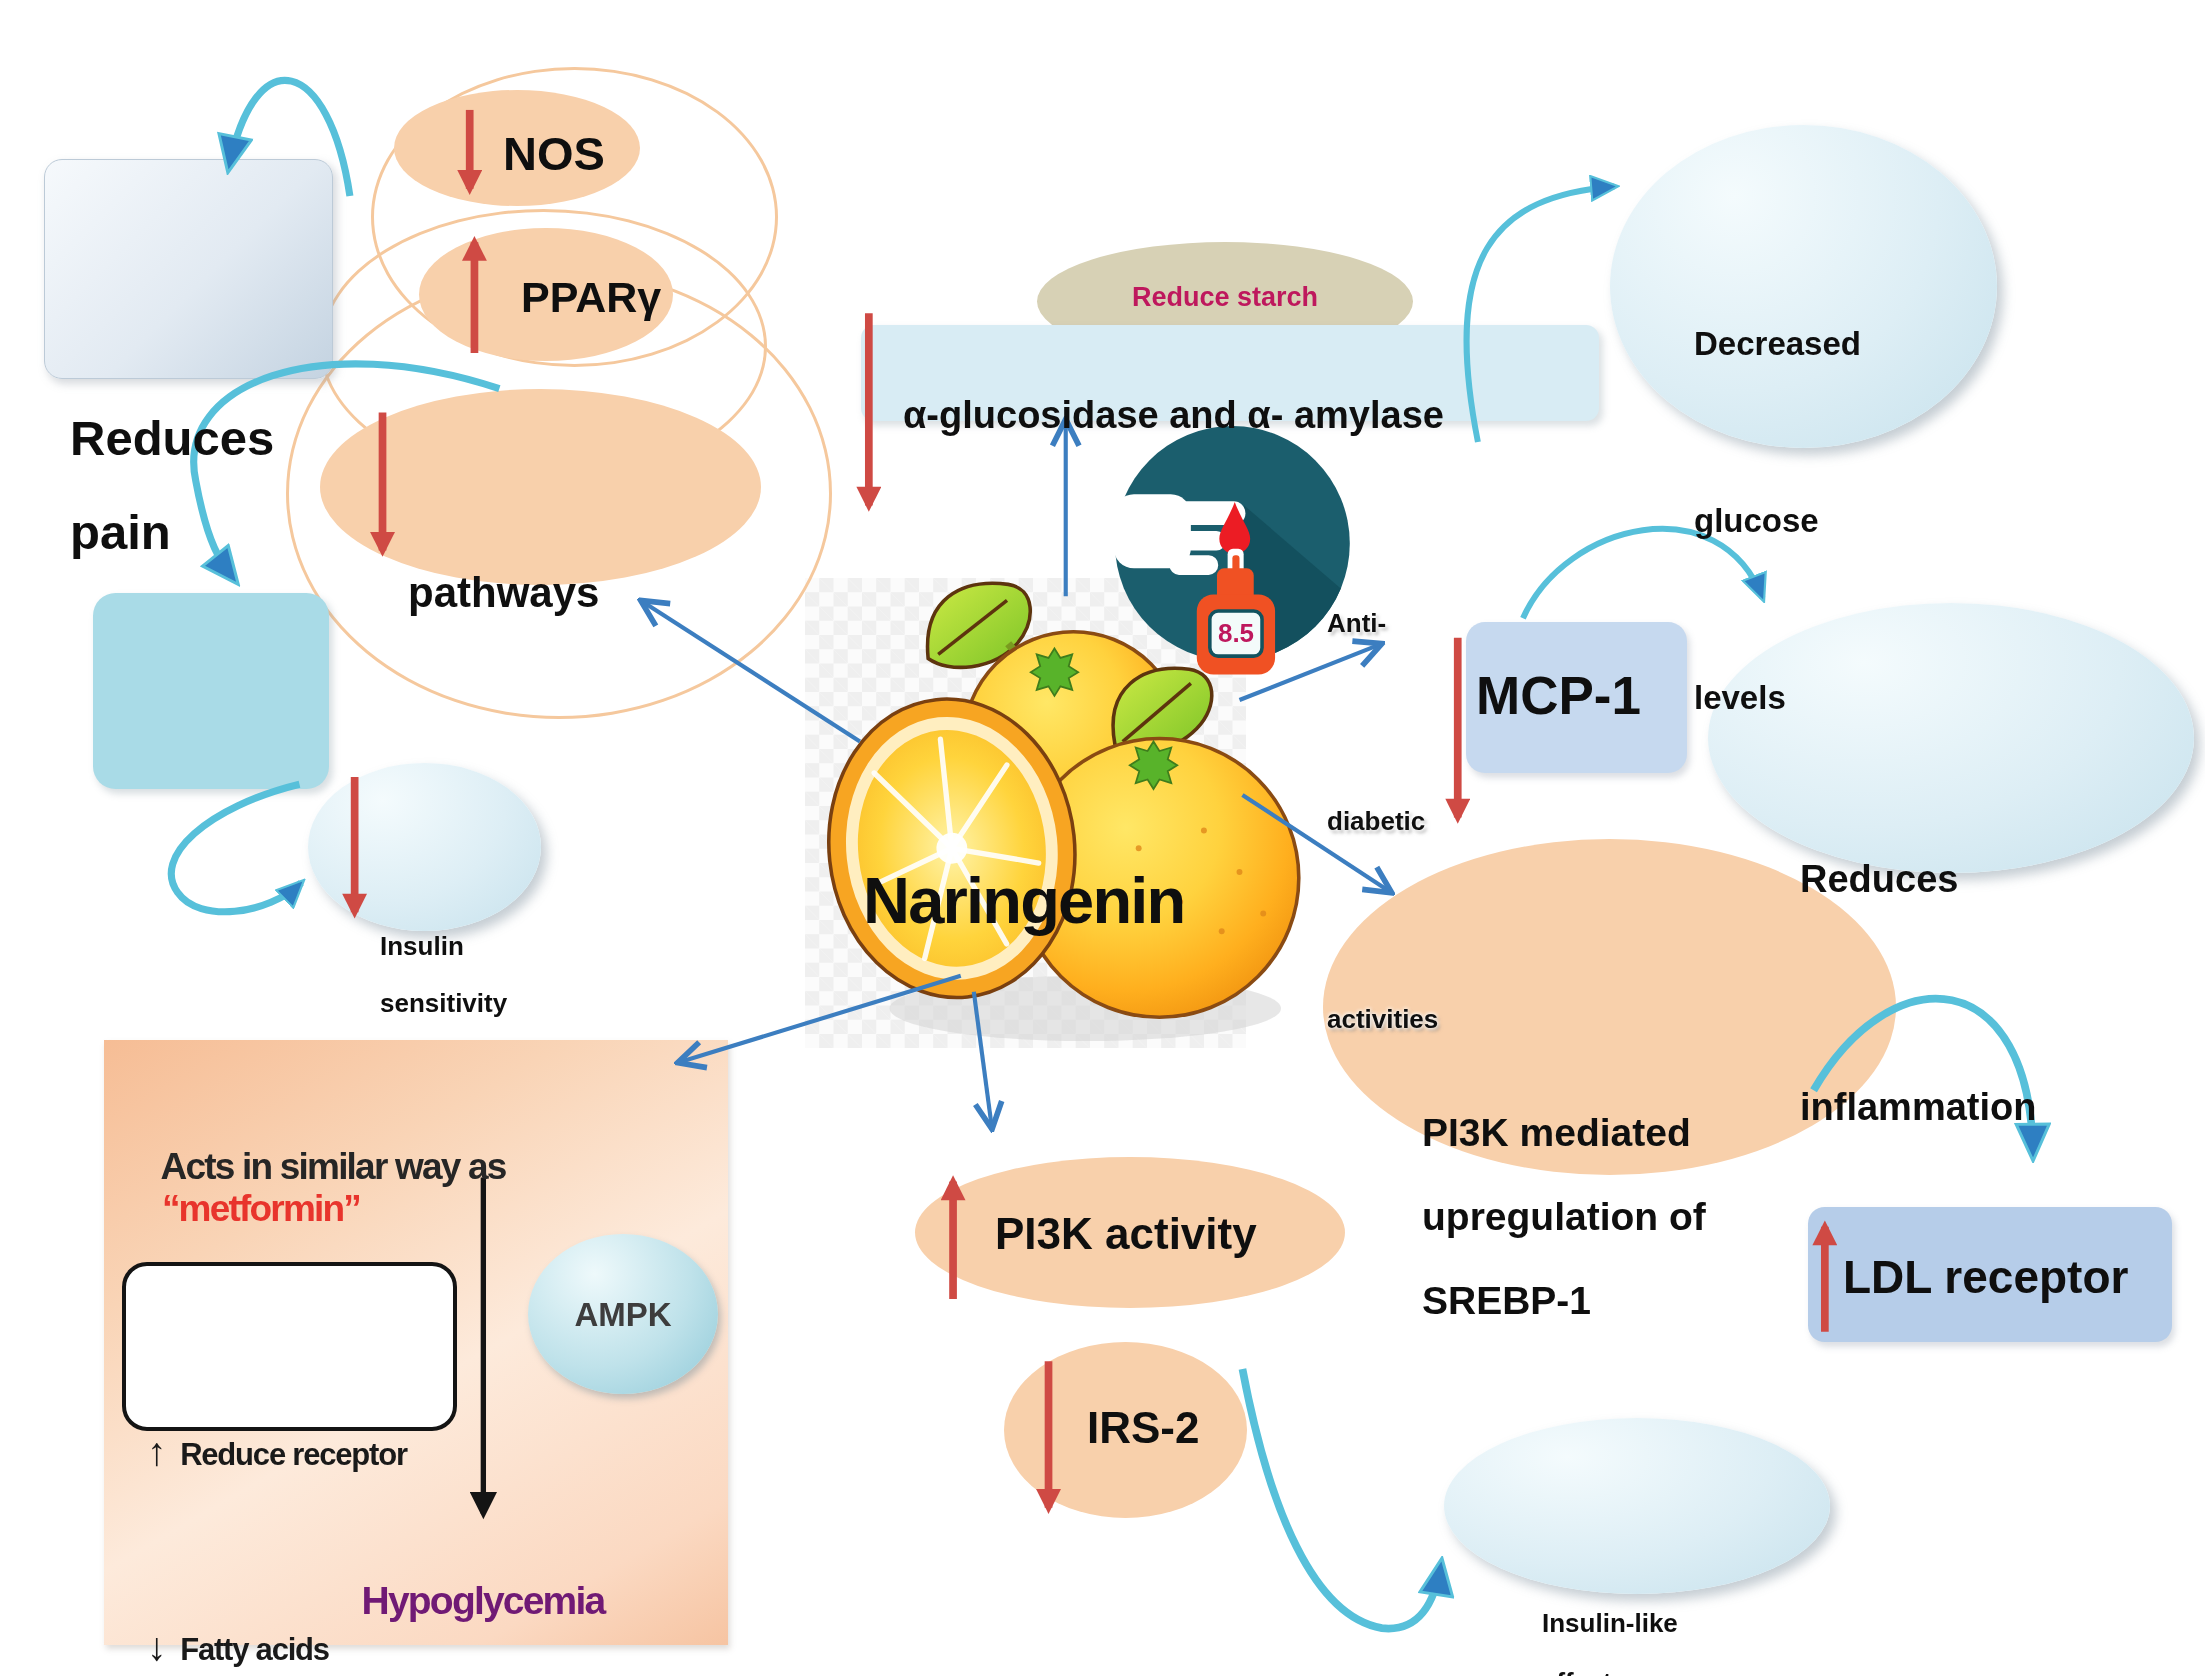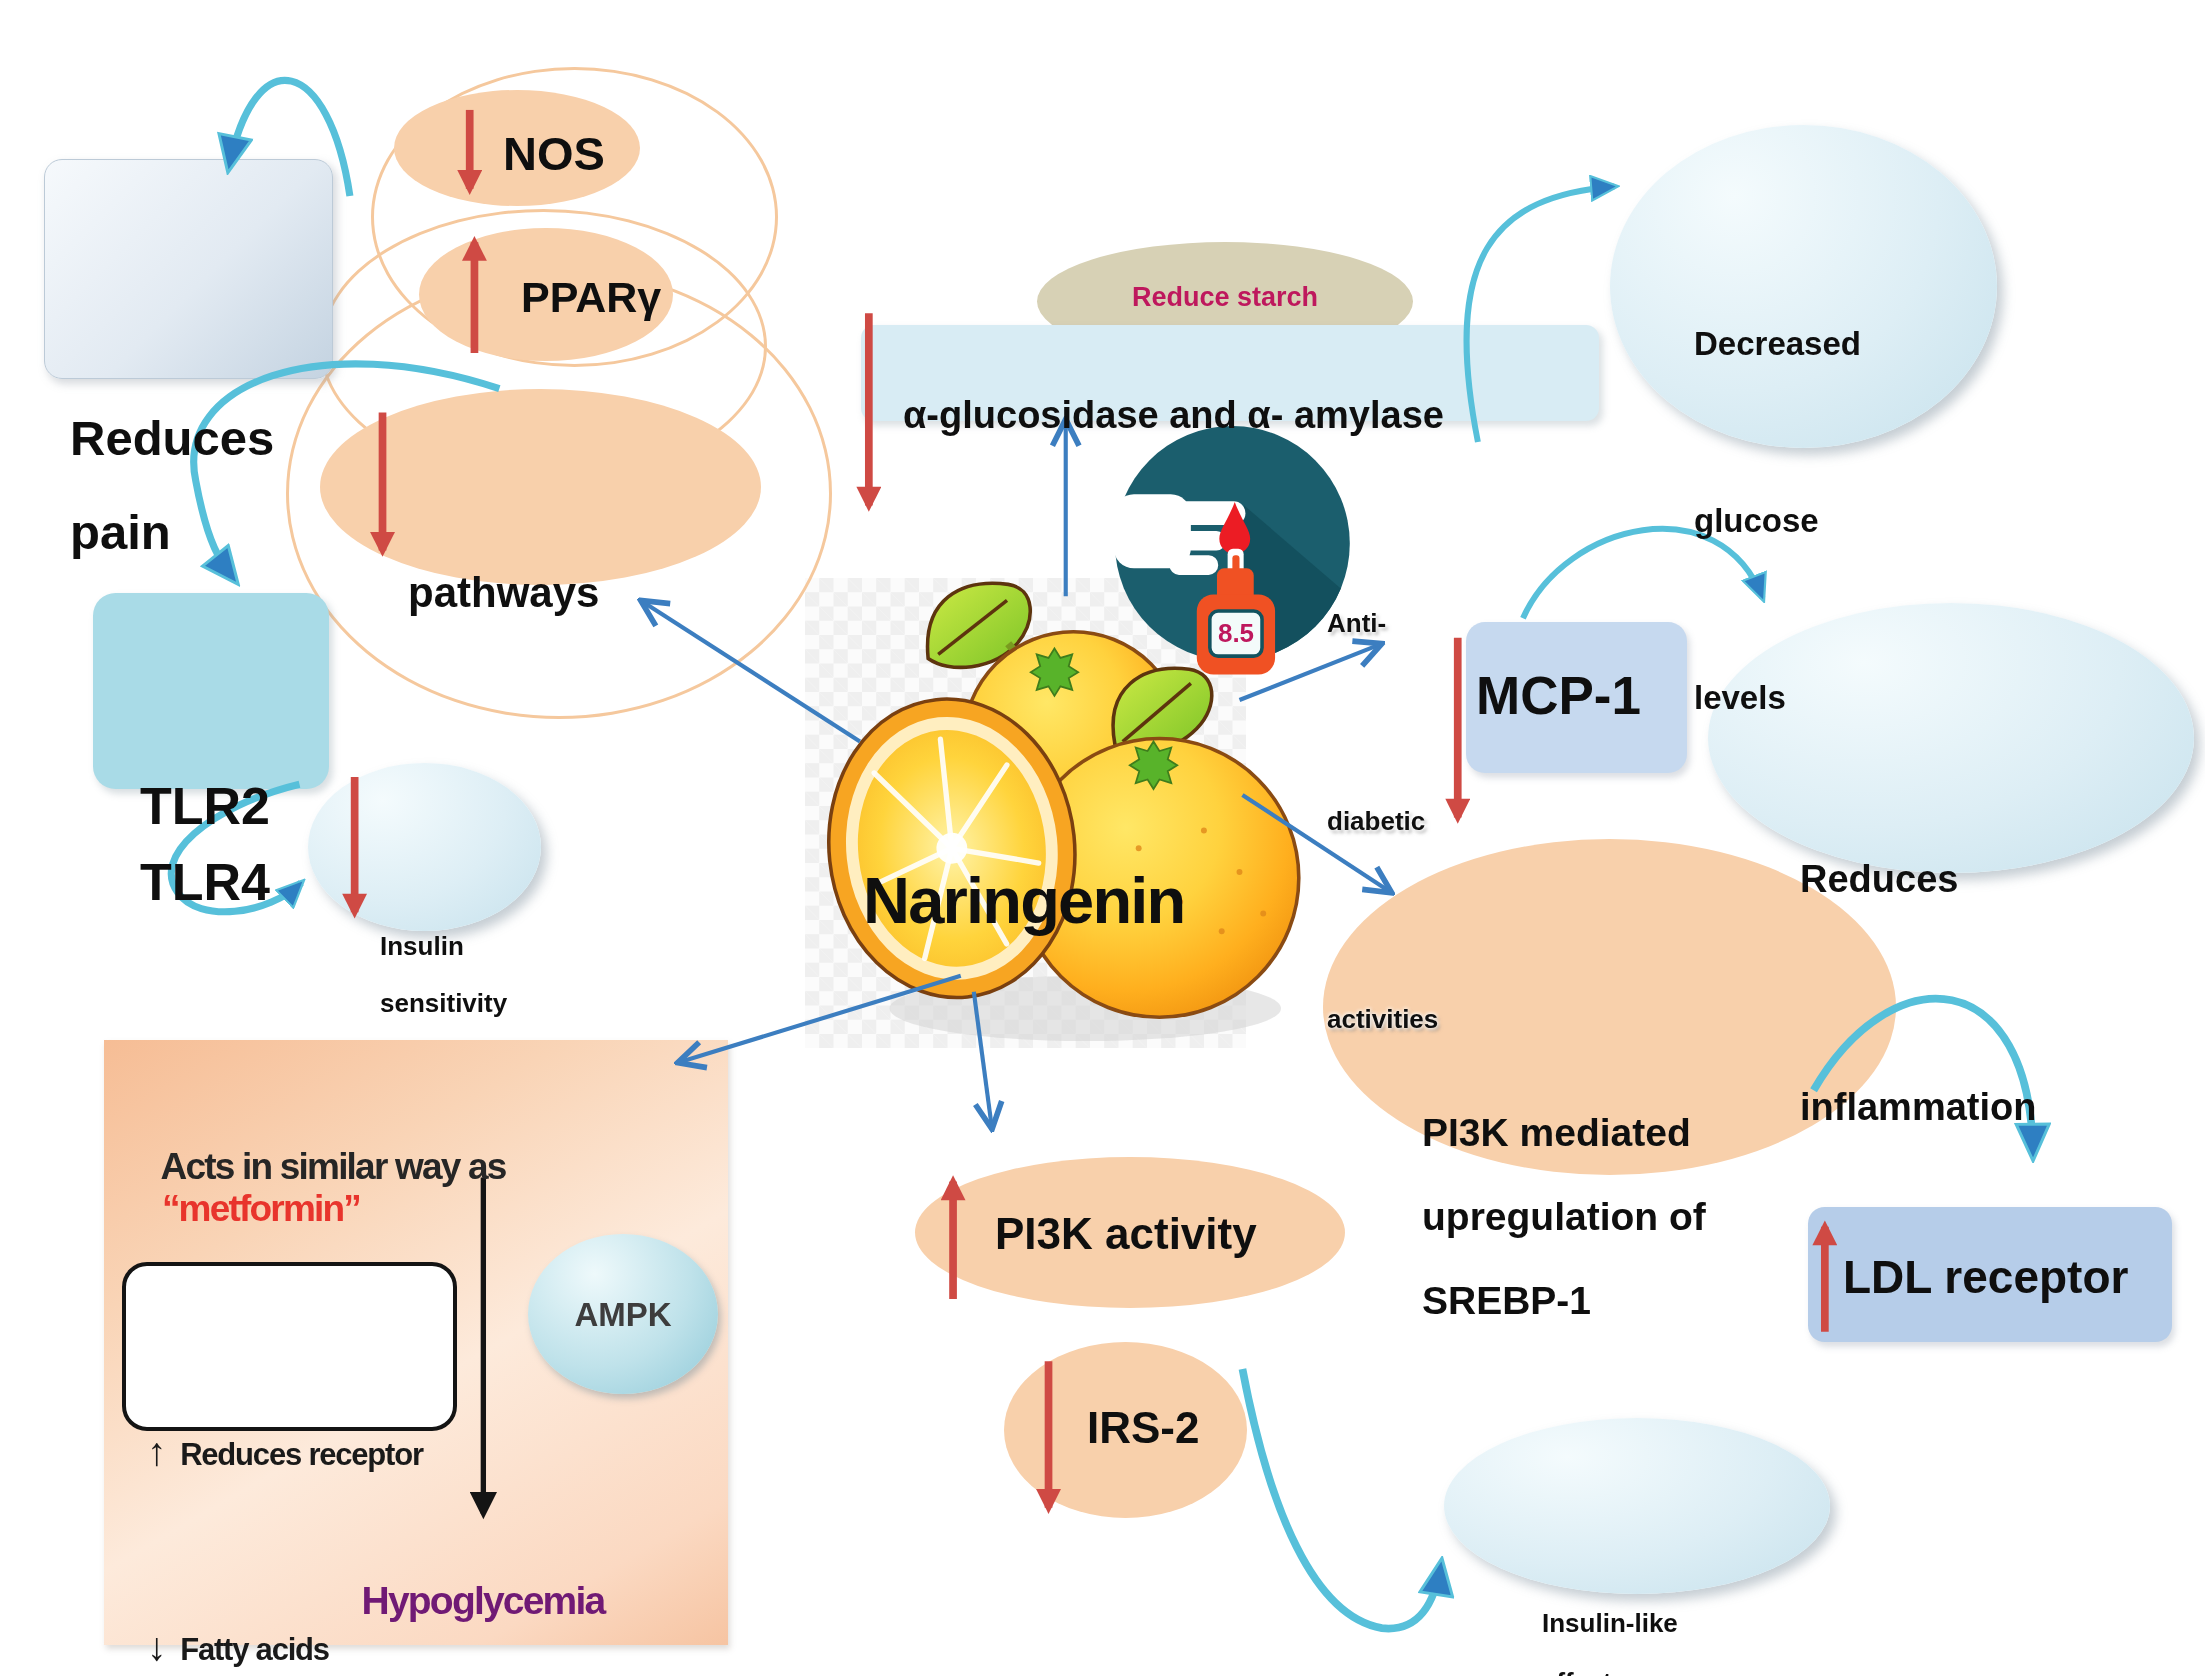--- a/index.html
+++ b/index.html
@@ -203,23 +203,20 @@
   </div>
 
   <div class="lbl" style="left:503px;top:126px;font-size:47px;">NOS</div>
 
   <div class="lbl" style="left:521px;top:273px;font-size:43px;">PPARγ</div>
 
   <div class="lbl" style="left:408px;top:415px;font-size:42px;line-height:71px;">
     <div>pathways</div>
   </div>
 
-  <div class="lbl" style="left:140px;top:616px;font-size:52px;line-height:76px;">
-    <div>TLR2</div><div>TLR4</div>
-  </div>
 
   <div class="lbl" style="left:380px;top:804px;font-size:26px;line-height:57px;">
     <div>Insulin</div><div>sensitivity</div>
   </div>
 
   <div class="lbl" style="left:1037px;top:282px;width:376px;text-align:center;font-size:27px;font-weight:600;color:#be185d;">Reduce starch</div>
 
   <div class="lbl" style="left:903px;top:354px;font-size:38px;margin-top:40px;">α-glucosidase and α- amylase</div>
 
   <div class="lbl" style="left:1694px;top:196px;font-size:33px;line-height:59px;">
@@ -258,21 +255,21 @@
   <div class="lbl" style="left:1542px;top:1476px;font-size:26px;line-height:59px;font-weight:600;">
     <div>Insulin-like</div><div>effects</div>
   </div>
 
   <div class="lbl cond" style="left:128px;top:1104px;font-size:37px;color:#262626;">
     <span>Acts in similar way as</span>
     <span style="color:#E8342C;">“metformin”</span>
   </div>
 
   <div class="lbl cond" style="left:147px;top:1292px;font-size:31px;line-height:64px;color:#1a1a1a;letter-spacing:-1.2px;">
-    <div><span style="font-size:39px;">↑</span>  <span>Reduces receptor</span></div>
+    <div><span style="font-size:39px;">↑</span>  <span>Reduce receptor</span></div>
     <div><span style="font-size:39px;">↓</span>  <span>Fatty acids</span></div>
   </div>
 
   <div class="lbl" style="left:528px;top:1296px;width:190px;text-align:center;font-size:33px;font-weight:600;color:#3d3d3d;">AMPK</div>
 
   <div class="lbl cond" style="left:305px;top:1579px;width:356px;text-align:center;font-size:39px;color:#701a75;">Hypoglycemia</div>
 
 </div>
 
 

